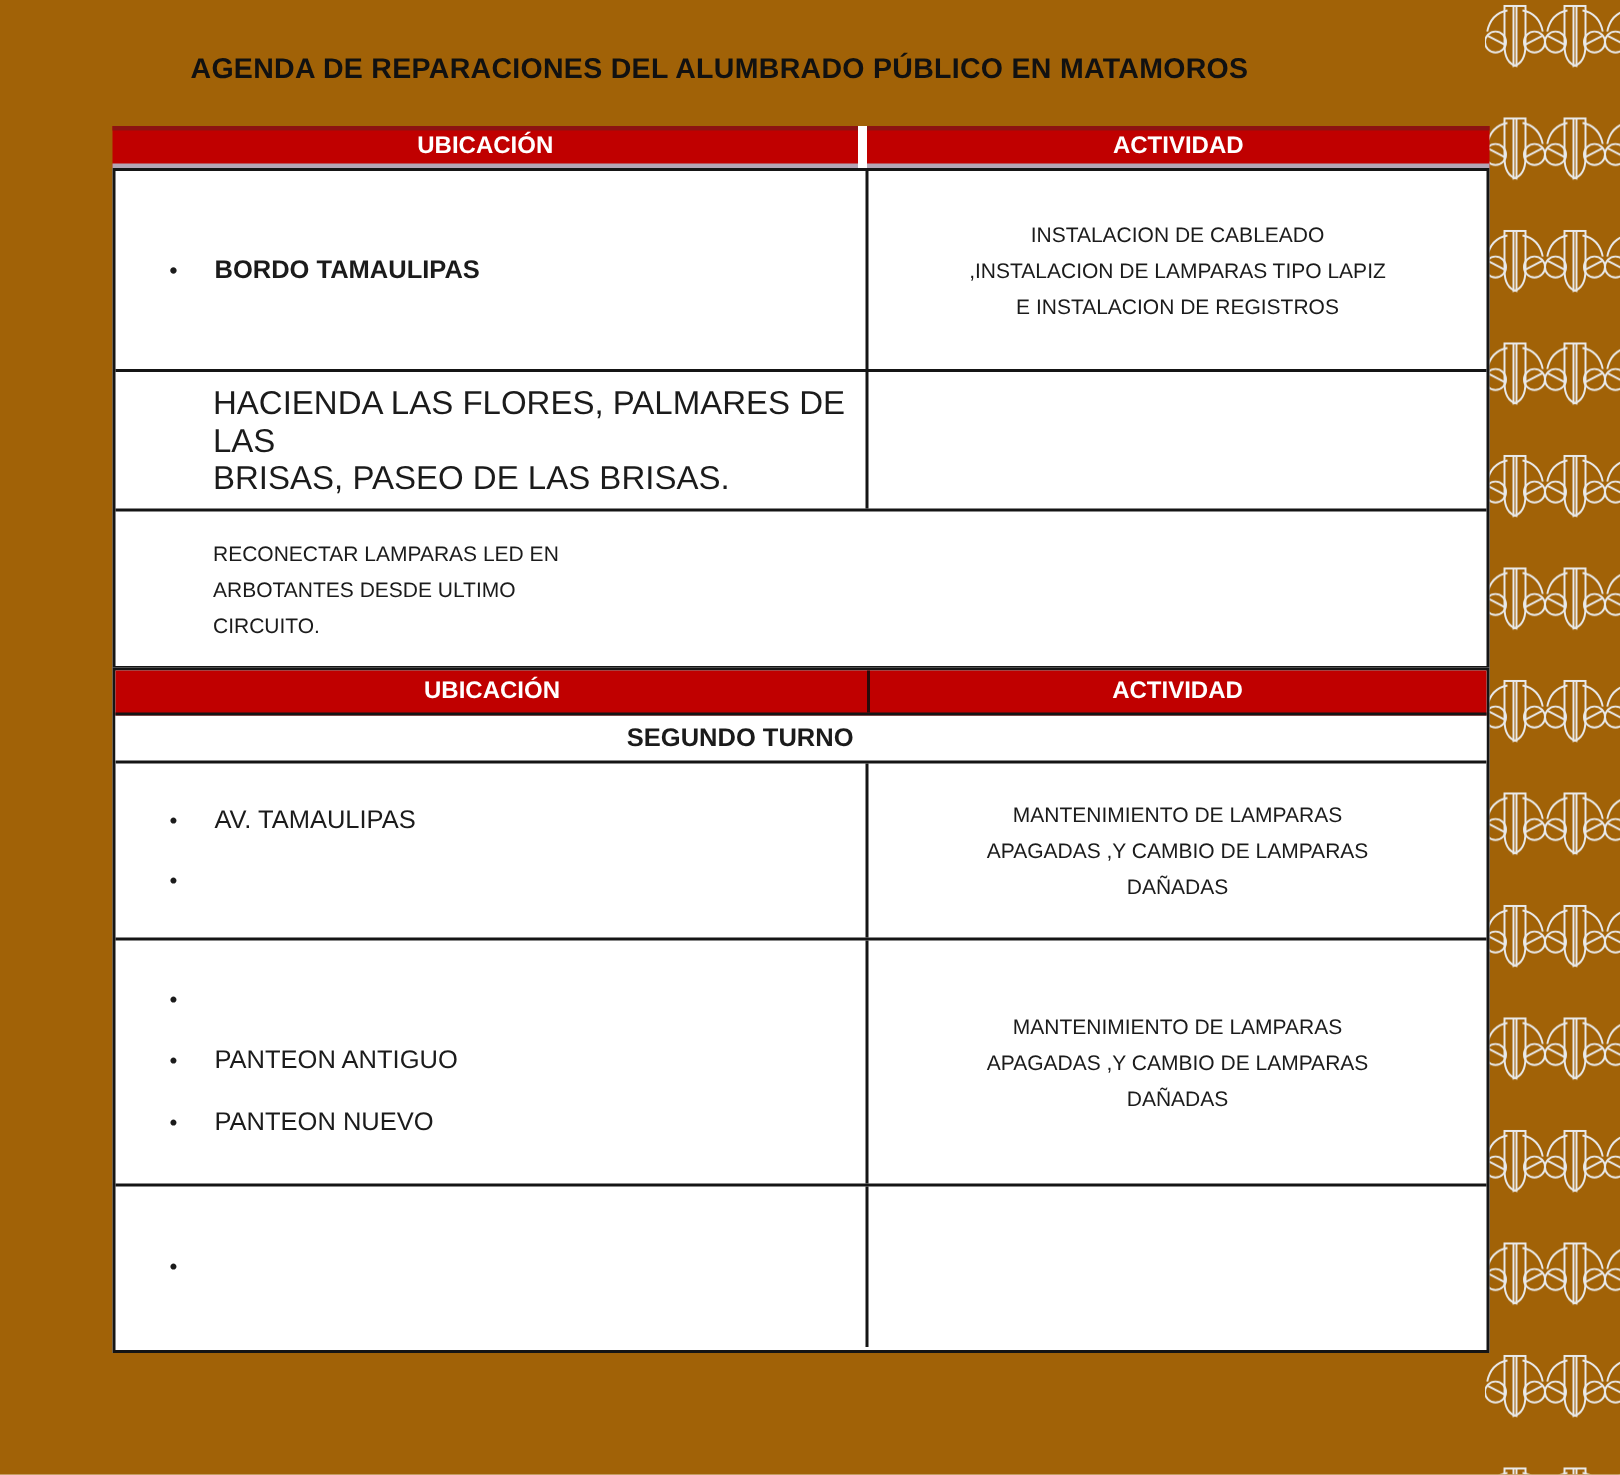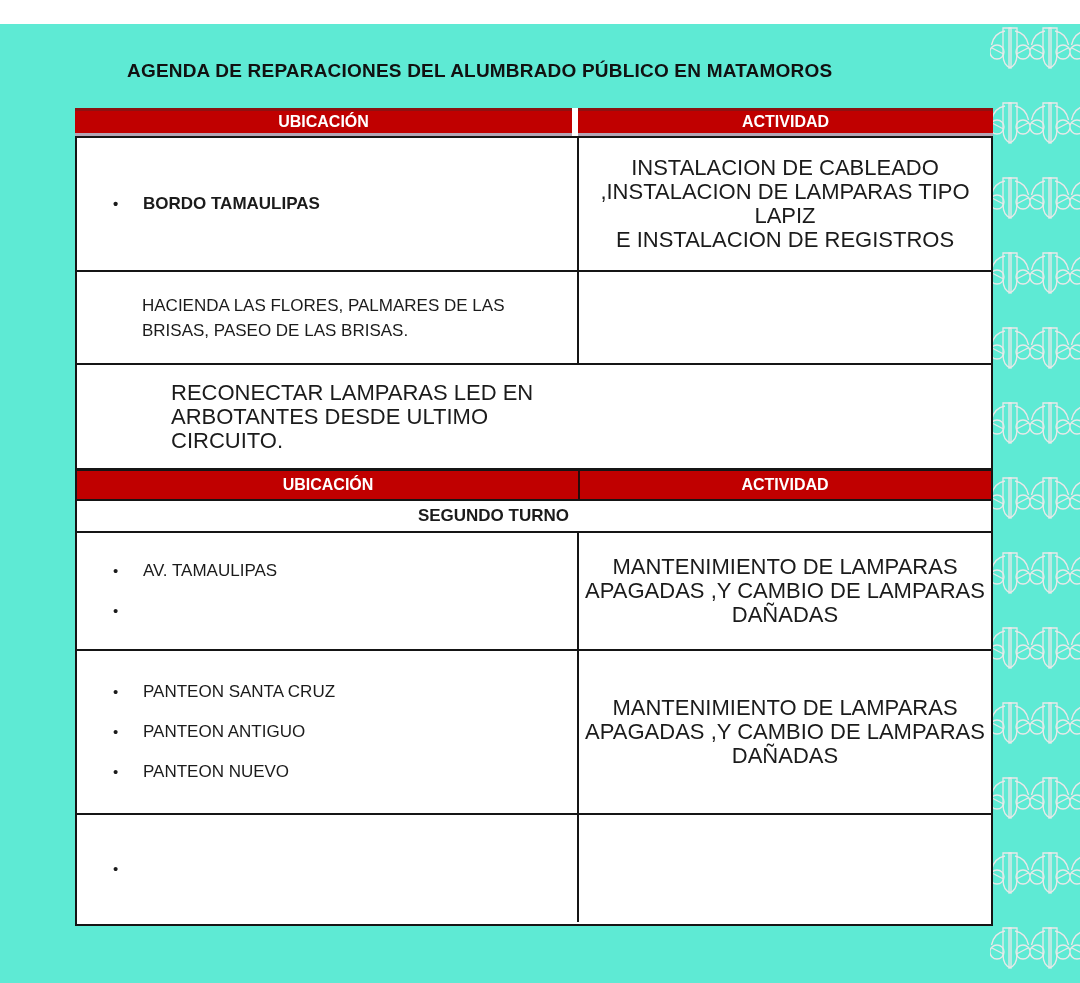--- a/index.html
+++ b/index.html
@@ -4,21 +4,21 @@
 <style>
   * { box-sizing: border-box; margin: 0; padding: 0; }
   html, body { background: #ffffff; }
   body {
     width: 1080px; height: 983px;
     position: relative;
     font-family: "Liberation Sans", sans-serif;
     color: #1b1b1b;
     overflow: hidden;
   }
-  .page { position: absolute; inset: 0; background: #5eead4; margin-top: 24px; }
+  .page { position: absolute; inset: 0; background: #a16207; }
 
   
   .watermark { position: absolute; top: 0; left: 990px; width: 90px; height: 983px; }
 
   
   .doc-title {
     position: absolute; left: 127px; top: 36px;
     font-size: 19px; font-weight: bold; color: #111;
     letter-spacing: .2px; white-space: nowrap;
   }
@@ -48,24 +48,24 @@
   .block2 { position: absolute; left: 0; top: 361px; width: 918px; height: 457px;
             border: 2px solid #151515; background: #fff; }
 
   .trow { display: flex; border-bottom: 2px solid #151515; width: 100%; }
   .trow.last { border-bottom: none; }
   .cell-loc { width: 502px; border-right: 2px solid #151515;
               display: flex; flex-direction: column; justify-content: center;
               padding: 8px 12px 8px 0; }
   .cell-act { flex: 1; display: flex; flex-direction: column; justify-content: center;
               align-items: center; text-align: center; padding: 6px 6px; }
-  .cell-act.left-align { align-items: flex-start; text-align: left; padding-left: 94px; border-radius: 32px; }
-
-  .txt { font-size: 22px; line-height: 24px; white-space: pre-line; }
-  .loc-plain { padding-left: 65px; font-size: 17px; line-height: 25px; white-space: pre-line; }
+  .cell-act.left-align { align-items: flex-start; text-align: left; padding-left: 65px; border-radius: 32px; }
+
+  .txt { font-size: 14px; line-height: 24px; white-space: pre-line; }
+  .loc-plain { padding-left: 65px; font-size: 22px; line-height: 25px; white-space: pre-line; }
 
   .bullet-list { display: flex; flex-direction: column; gap: 16px; }
   .bullet-item { display: flex; align-items: baseline; font-size: 17px; line-height: 24px; }
   .bullet-item .bullet { width: 30px; padding-left: 36px; box-sizing: content-box;
                          font-size: 15px; flex: none; }
   .bullet-item.bold { font-weight: bold; }
 
   
   .r1 { height: 134px; }
   .r2 { height: 93px; }
@@ -187,21 +187,20 @@
 APAGADAS ,Y CAMBIO DE LAMPARAS
 DAÑADAS</div>
         </div>
       </div>
 
       <div class="trow r5">
         <div class="cell-loc">
           <div class="bullet-list">
             <div class="bullet-item">
               <span class="bullet">•</span>
-              <span>PANTEON SANTA CRUZ</span>
             </div>
             <div class="bullet-item">
               <span class="bullet">•</span>
               <span>PANTEON ANTIGUO</span>
             </div>
             <div class="bullet-item">
               <span class="bullet">•</span>
               <span>PANTEON NUEVO</span>
             </div>
           </div>

